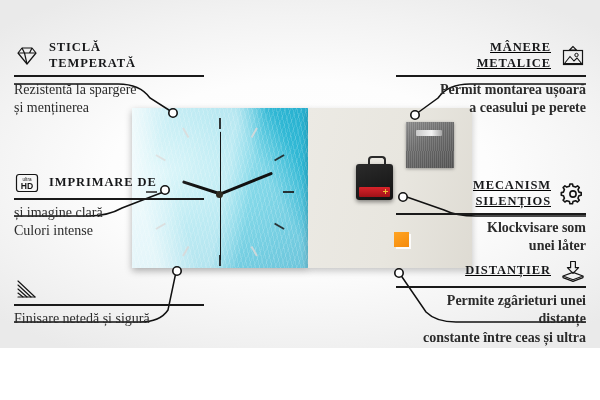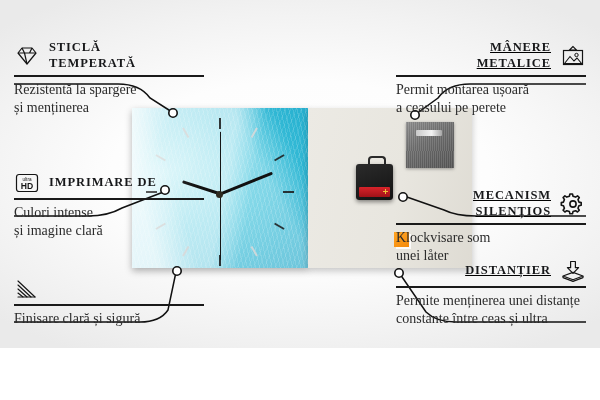--- a/index.html
+++ b/index.html
@@ -82,28 +82,28 @@
     font-family:"Liberation Serif", serif;font-weight:700;
     font-size:12.5px;letter-spacing:.9px;color:#17181a;line-height:1.24;
     text-transform:uppercase;
   }
   .callout.right .title{text-align:right;}
   .rule{height:1.6px;background:#1a1a1a;margin:4px 0 4px 0;}
   .desc{
     font-family:"Liberation Serif", serif;font-size:14px;color:#2b2b2b;
     line-height:1.32;
   }
-  .callout.right .desc{text-align:left;}
+  .callout.right .desc{text-align:right;font-weight:bold;}
   .icon{flex:0 0 auto;width:26px;height:22px;display:block;}
   
   #co-glass{left:14px;top:40px;}
   #co-print{left:14px;top:172px;}
   #co-edges{left:14px;top:278px;}
   #co-hooks{right:14px;top:40px;width:190px;}
-  #co-mech{right:14px;top:188px;width:190px;}
+  #co-mech{right:14px;top:178px;width:190px;}
   #co-spacer{right:14px;top:260px;width:190px;}
   .callout.right{position:absolute;}
   
   #wires{position:absolute;left:0;top:0;width:600px;height:400px;pointer-events:none;}
 </style>
 </head>
 <body>
 
 <div id="stage">
 
@@ -187,40 +187,40 @@
         <rect x="2.5" y="2.5" width="21" height="17" rx="2.5" fill="none" stroke="#141414" stroke-width="1.2"></rect>
         <text x="13" y="9.4" font-family="Liberation Sans, sans-serif" font-size="4.6" text-anchor="middle" fill="#141414">ultra</text>
         <text x="13" y="17" font-family="Liberation Sans, sans-serif" font-size="8.6" font-weight="bold" text-anchor="middle" fill="#141414">HD</text>
       </svg>
       <div class="title">
         <div>IMPRIMARE DE</div>
       </div>
     </div>
     <div class="rule"></div>
     <div class="desc">
+      <div>și imagine clară</div>
       <div>Culori intense</div>
-      <div>și imagine clară</div>
     </div>
   </div>
 
   <div class="callout" id="co-edges">
     <div class="head">
       <svg class="icon" viewBox="0 0 26 22">
         <g stroke="#141414" stroke-width="1.15" stroke-linecap="round">
           <line x1="4" y1="3" x2="21" y2="19"></line>
           <line x1="4" y1="7" x2="17" y2="19"></line>
           <line x1="4" y1="11" x2="13" y2="19"></line>
           <line x1="4" y1="15" x2="9" y2="19"></line>
           <line x1="4" y1="19" x2="21" y2="19"></line>
         </g>
       </svg>
     </div>
     <div class="rule"></div>
     <div class="desc">
-      <div>Finisare clară și sigură</div>
+      <div>Finisare netedă și sigură</div>
     </div>
   </div>
 
   <div class="callout right" id="co-hooks">
     <div class="head">
       <div class="title">
         <div>MÂNERE</div>
         <div>METALICE</div>
       </div>
       <svg class="icon" viewBox="0 0 26 22">
@@ -263,18 +263,18 @@
         <div>DISTANȚIER</div>
       </div>
       <svg class="icon" viewBox="0 0 26 22">
         <path d="M10.6 1.5 h4.8 v6.2 h3.2 L13 13.4 L7.4 7.7 h3.2 z" fill="none" stroke="#141414" stroke-width="1.2" stroke-linejoin="round"></path>
         <path d="M13 12.4 L23 16 L13 19.8 L3 16 Z" fill="none" stroke="#141414" stroke-width="1.2" stroke-linejoin="round"></path>
         <path d="M3 16 v1.6 L13 21.4 L23 17.6 V16" fill="none" stroke="#141414" stroke-width="1.2" stroke-linejoin="round"></path>
       </svg>
     </div>
     <div class="rule"></div>
     <div class="desc">
-      <div>Permite menținerea unei distanțe</div>
+      <div>Permite zgârieturi unei distanțe</div>
       <div>constante între ceas și ultra</div>
     </div>
   </div>
 
 </div>
 
 </body></html>

